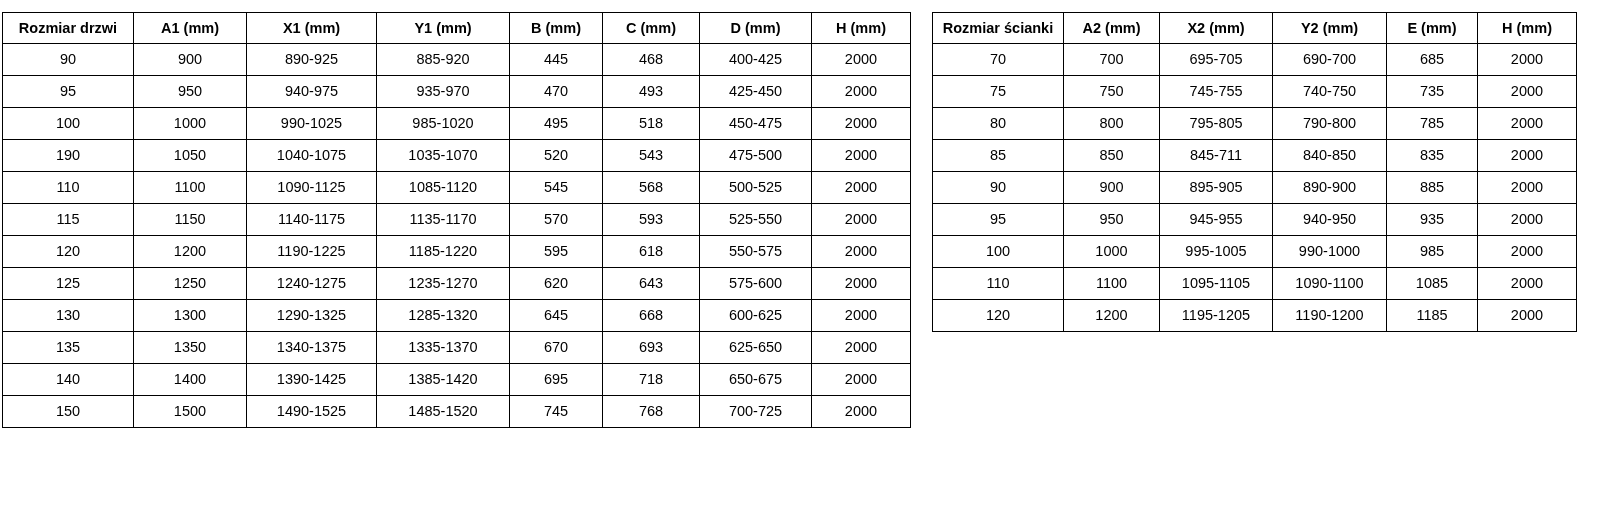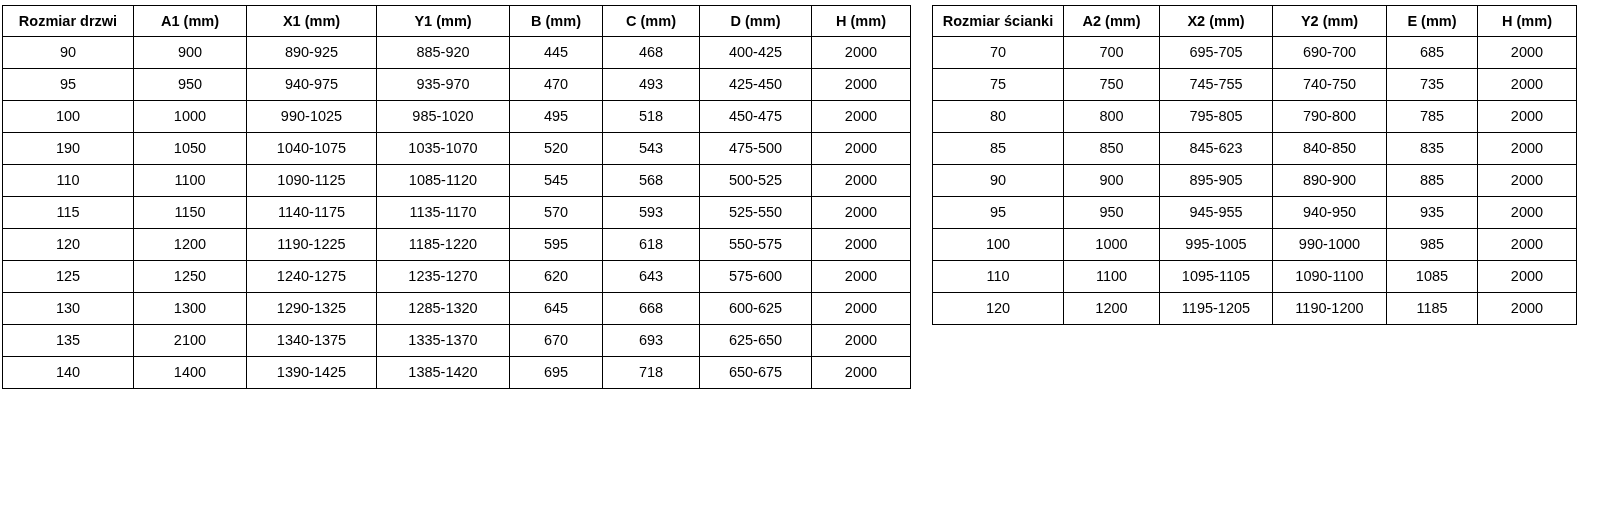--- a/index.html
+++ b/index.html
@@ -14,21 +14,21 @@
     color: #000000;
     overflow: hidden;
   }
   .page {
     position: relative;
     width: 1600px;
     height: 514px;
   }
   .table-wrap {
     position: absolute;
-    top: 5px;
+    top: 12px;
   }
   #doors-wrap {
     left: 2px;
     width: 846px;
   }
   #walls-wrap {
     left: 932px;
     width: 630px;
   }
   table.grid {
@@ -187,36 +187,46 @@
           <td>1300</td>
           <td>1290-1325</td>
           <td>1285-1320</td>
           <td>645</td>
           <td>668</td>
           <td>600-625</td>
           <td>2000</td>
         </tr>
         <tr>
           <td>135</td>
-          <td>2100</td>
+          <td>1350</td>
           <td>1340-1375</td>
           <td>1335-1370</td>
           <td>670</td>
           <td>693</td>
           <td>625-650</td>
           <td>2000</td>
         </tr>
         <tr>
           <td>140</td>
           <td>1400</td>
           <td>1390-1425</td>
           <td>1385-1420</td>
           <td>695</td>
           <td>718</td>
           <td>650-675</td>
+          <td>2000</td>
+        </tr>
+        <tr>
+          <td>150</td>
+          <td>1500</td>
+          <td>1490-1525</td>
+          <td>1485-1520</td>
+          <td>745</td>
+          <td>768</td>
+          <td>700-725</td>
           <td>2000</td>
         </tr>
       </tbody>
     </table>
   </div>
 
   <div class="table-wrap" id="walls-wrap">
     <table class="grid" id="walls-table">
       <colgroup>
         <col class="w0">
@@ -257,21 +267,21 @@
           <td>80</td>
           <td>800</td>
           <td>795-805</td>
           <td>790-800</td>
           <td>785</td>
           <td>2000</td>
         </tr>
         <tr>
           <td>85</td>
           <td>850</td>
-          <td>845-623</td>
+          <td>845-711</td>
           <td>840-850</td>
           <td>835</td>
           <td>2000</td>
         </tr>
         <tr>
           <td>90</td>
           <td>900</td>
           <td>895-905</td>
           <td>890-900</td>
           <td>885</td>

